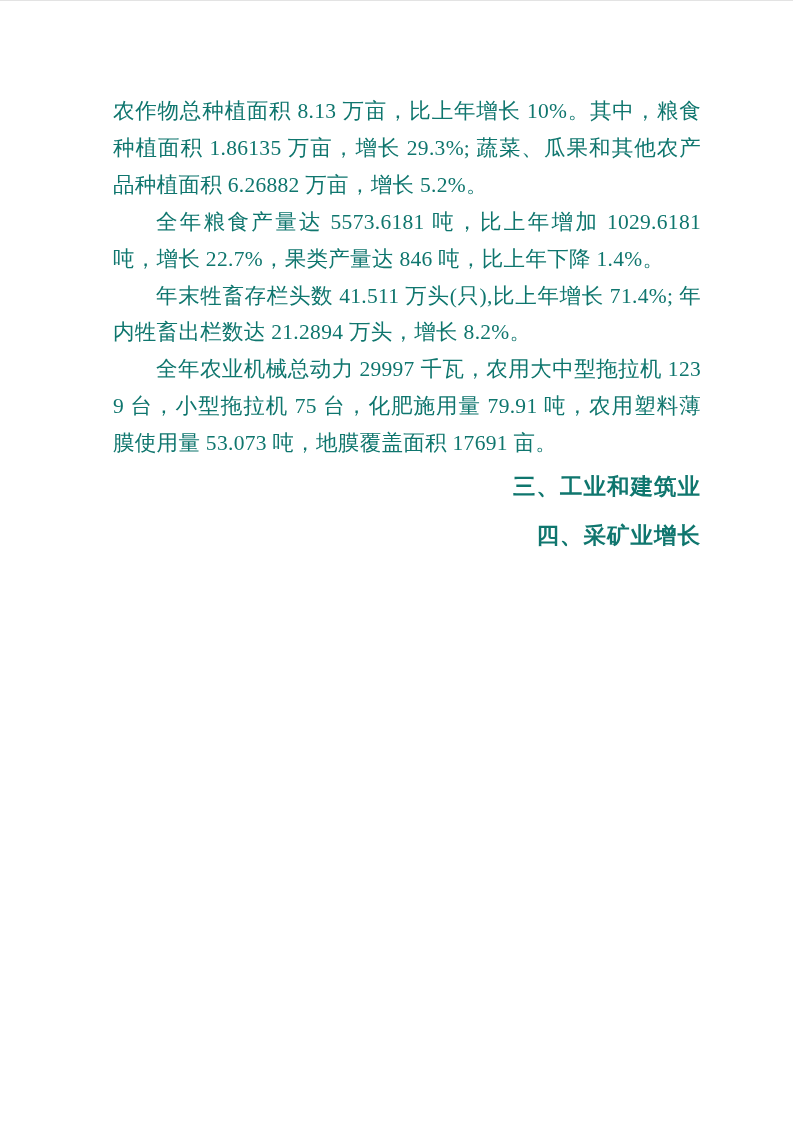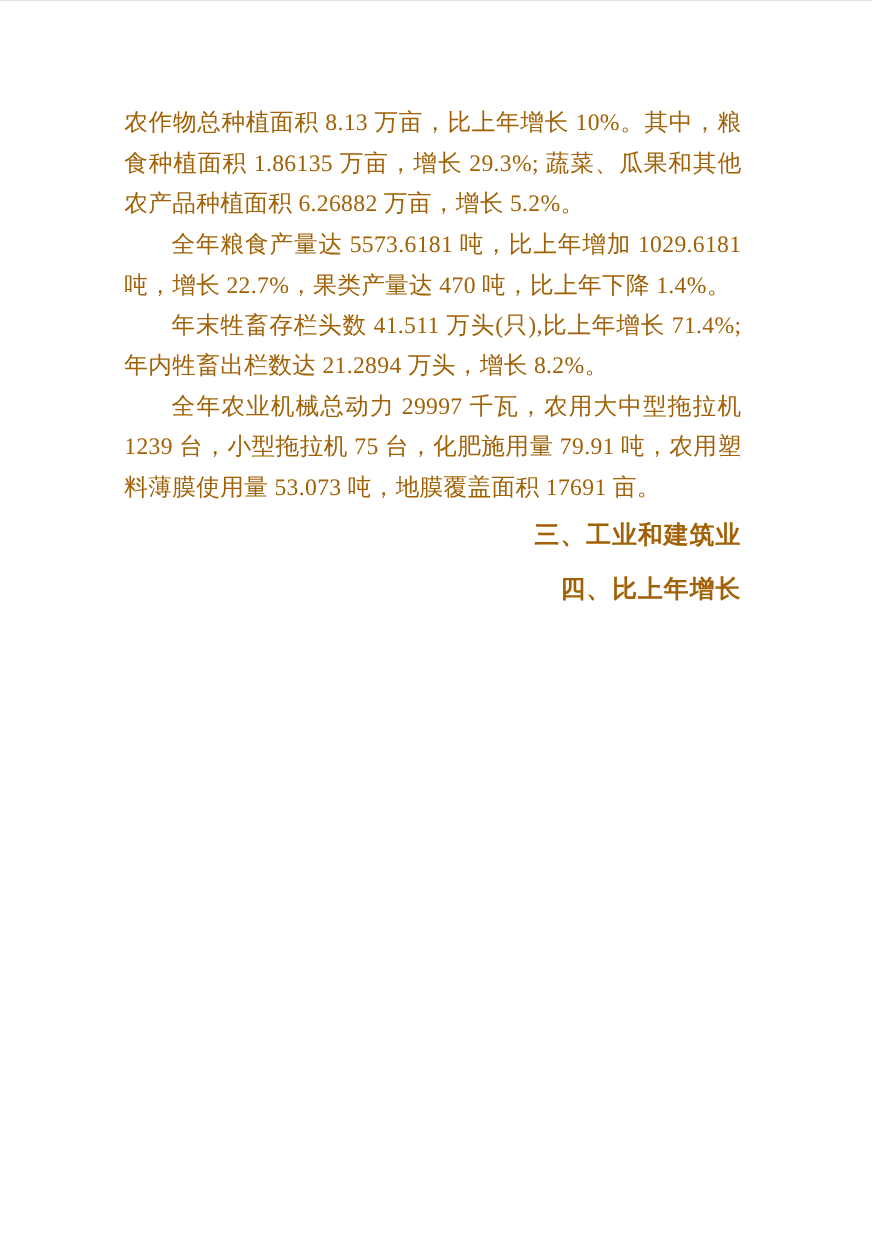--- a/index.html
+++ b/index.html
@@ -6,25 +6,25 @@
     margin: 0;
     padding: 0;
     background: #ffffff;
   }
   .page {
     position: relative;
     width: 793px;
     height: 1122px;
     box-sizing: border-box;
     background: #ffffff;
-    padding: 92px 119px 0 113px;
+    padding: 92px 92px 0 113px;
     overflow: hidden;
     border-top: 1px solid #e3e3e3;
     font-family: "Liberation Serif", "DejaVu Serif", serif;
-    color: #a16207;
+    color: #0f766e;
   }
   .para {
     margin: 0;
     font-size: 21.5px;
     line-height: 36.9px;
     text-align: justify;
     text-justify: inter-ideograph;
     letter-spacing: 0.3px;
     word-break: break-all;
   }
@@ -39,18 +39,18 @@
     font-weight: 700;
     text-align: right;
     letter-spacing: 1px;
   }
 </style>
 </head>
 <body>
 
 <div class="page">
   <p class="para">农作物总种植面积 8.13 万亩，比上年增长 10%。其中，粮食种植面积 1.86135 万亩，增长 29.3%; 蔬菜、瓜果和其他农产品种植面积 6.26882 万亩，增长 5.2%。</p>
-  <p class="para indent">全年粮食产量达 5573.6181 吨，比上年增加 1029.6181 吨，增长 22.7%，果类产量达 470 吨，比上年下降 1.4%。</p>
+  <p class="para indent">全年粮食产量达 5573.6181 吨，比上年增加 1029.6181 吨，增长 22.7%，果类产量达 846 吨，比上年下降 1.4%。</p>
   <p class="para indent">年末牲畜存栏头数 41.511 万头(只),比上年增长 71.4%; 年内牲畜出栏数达 21.2894 万头，增长 8.2%。</p>
   <p class="para indent">全年农业机械总动力 29997 千瓦，农用大中型拖拉机 1239 台，小型拖拉机 75 台，化肥施用量 79.91 吨，农用塑料薄膜使用量 53.073 吨，地膜覆盖面积 17691 亩。</p>
   <h2 class="heading">三、工业和建筑业</h2>
-  <h2 class="heading">四、比上年增长</h2>
+  <h2 class="heading">四、采矿业增长</h2>
 </div>
 
 </body></html>

